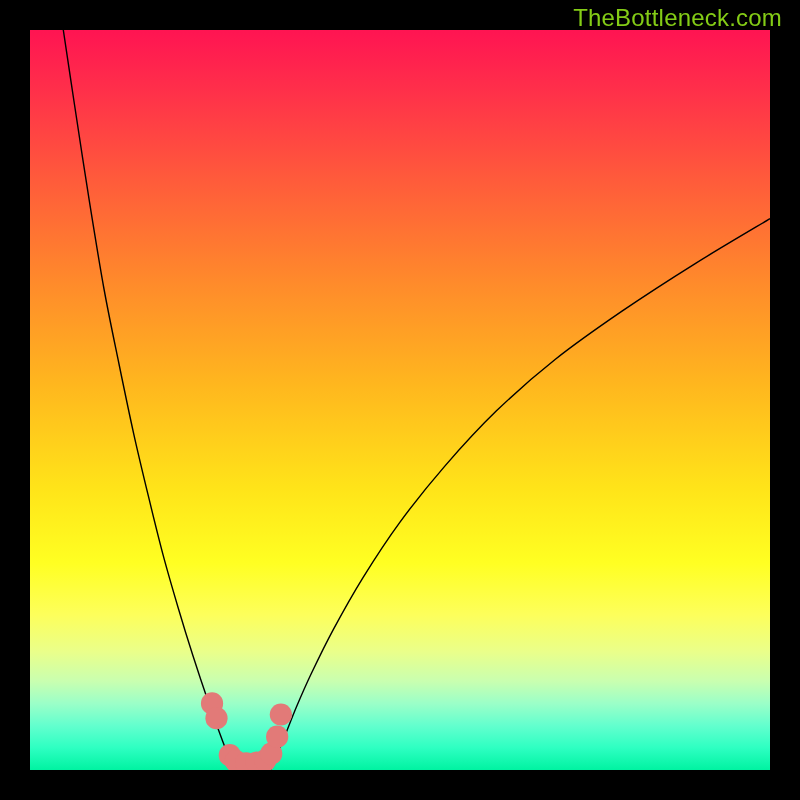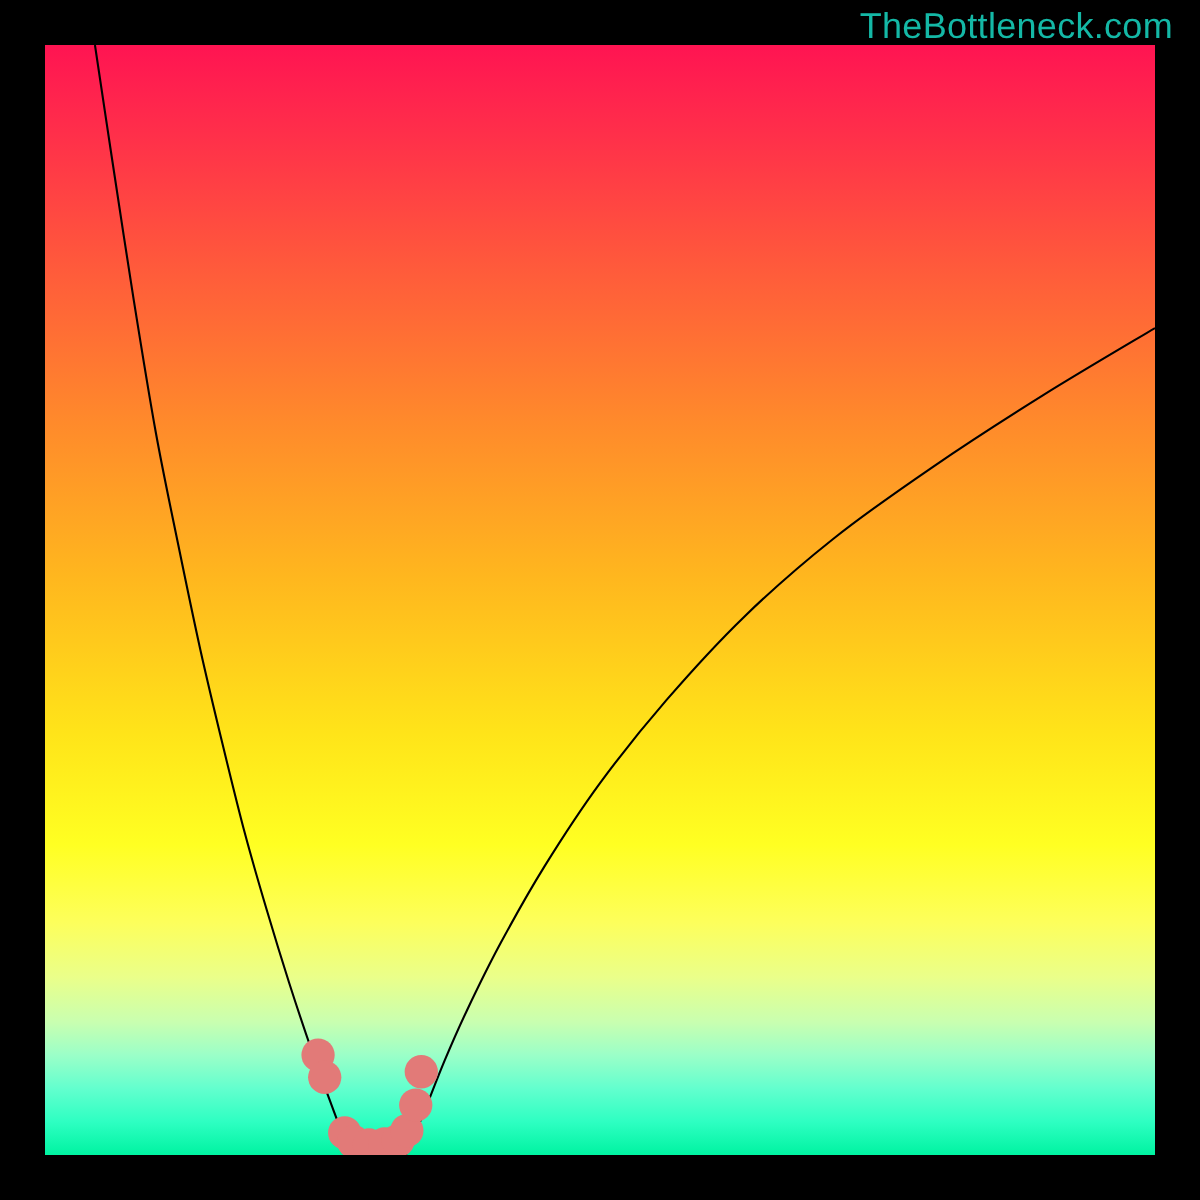--- a/index.html
+++ b/index.html
@@ -9,21 +9,21 @@
     width: 800px;
     height: 800px;
     background: #000;
   }
   .watermark {
     position: absolute;
     top: 4px;
     right: 18px;
     font-family: Arial, Helvetica, sans-serif;
     font-size: 24px;
-    color: #14b8a6;
+    color: #84cc16;
     letter-spacing: 0.2px;
     font-weight: 500;
   }
   .plot {
     position: absolute;
     left: 30px;
     top: 30px;
     width: 740px;
     height: 740px;
     background: linear-gradient(to bottom,

